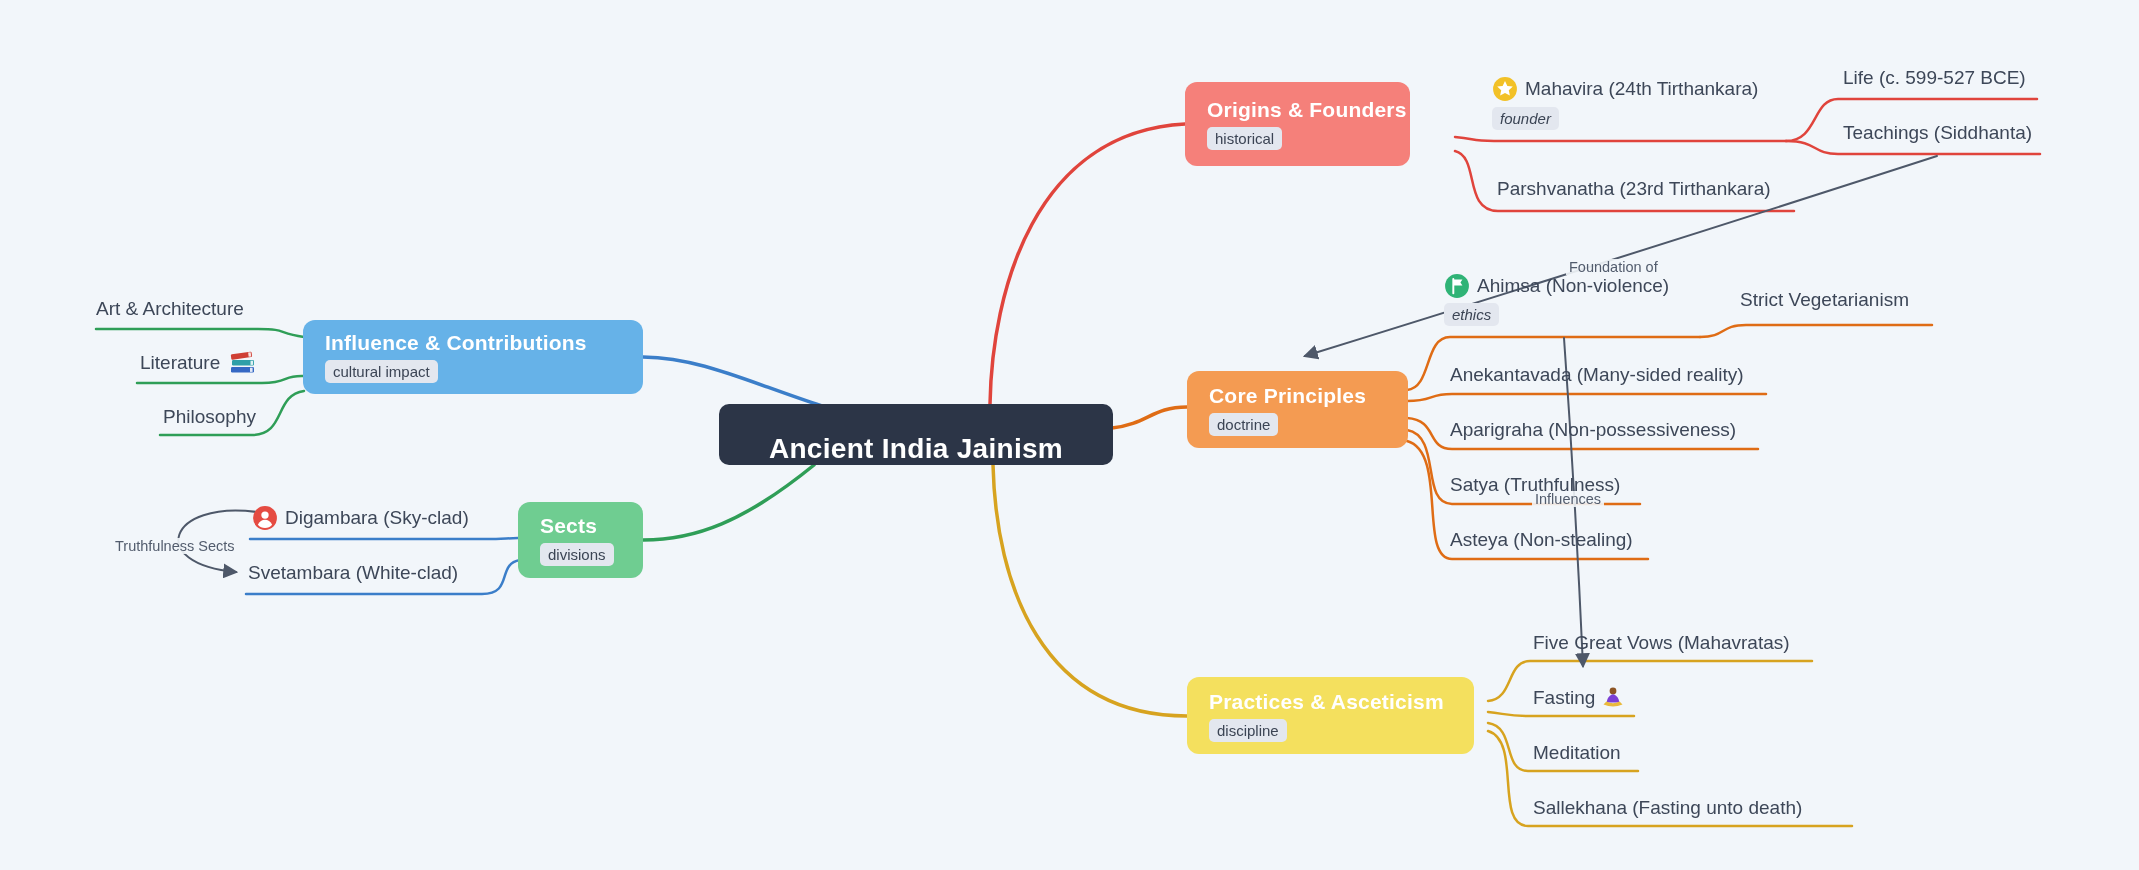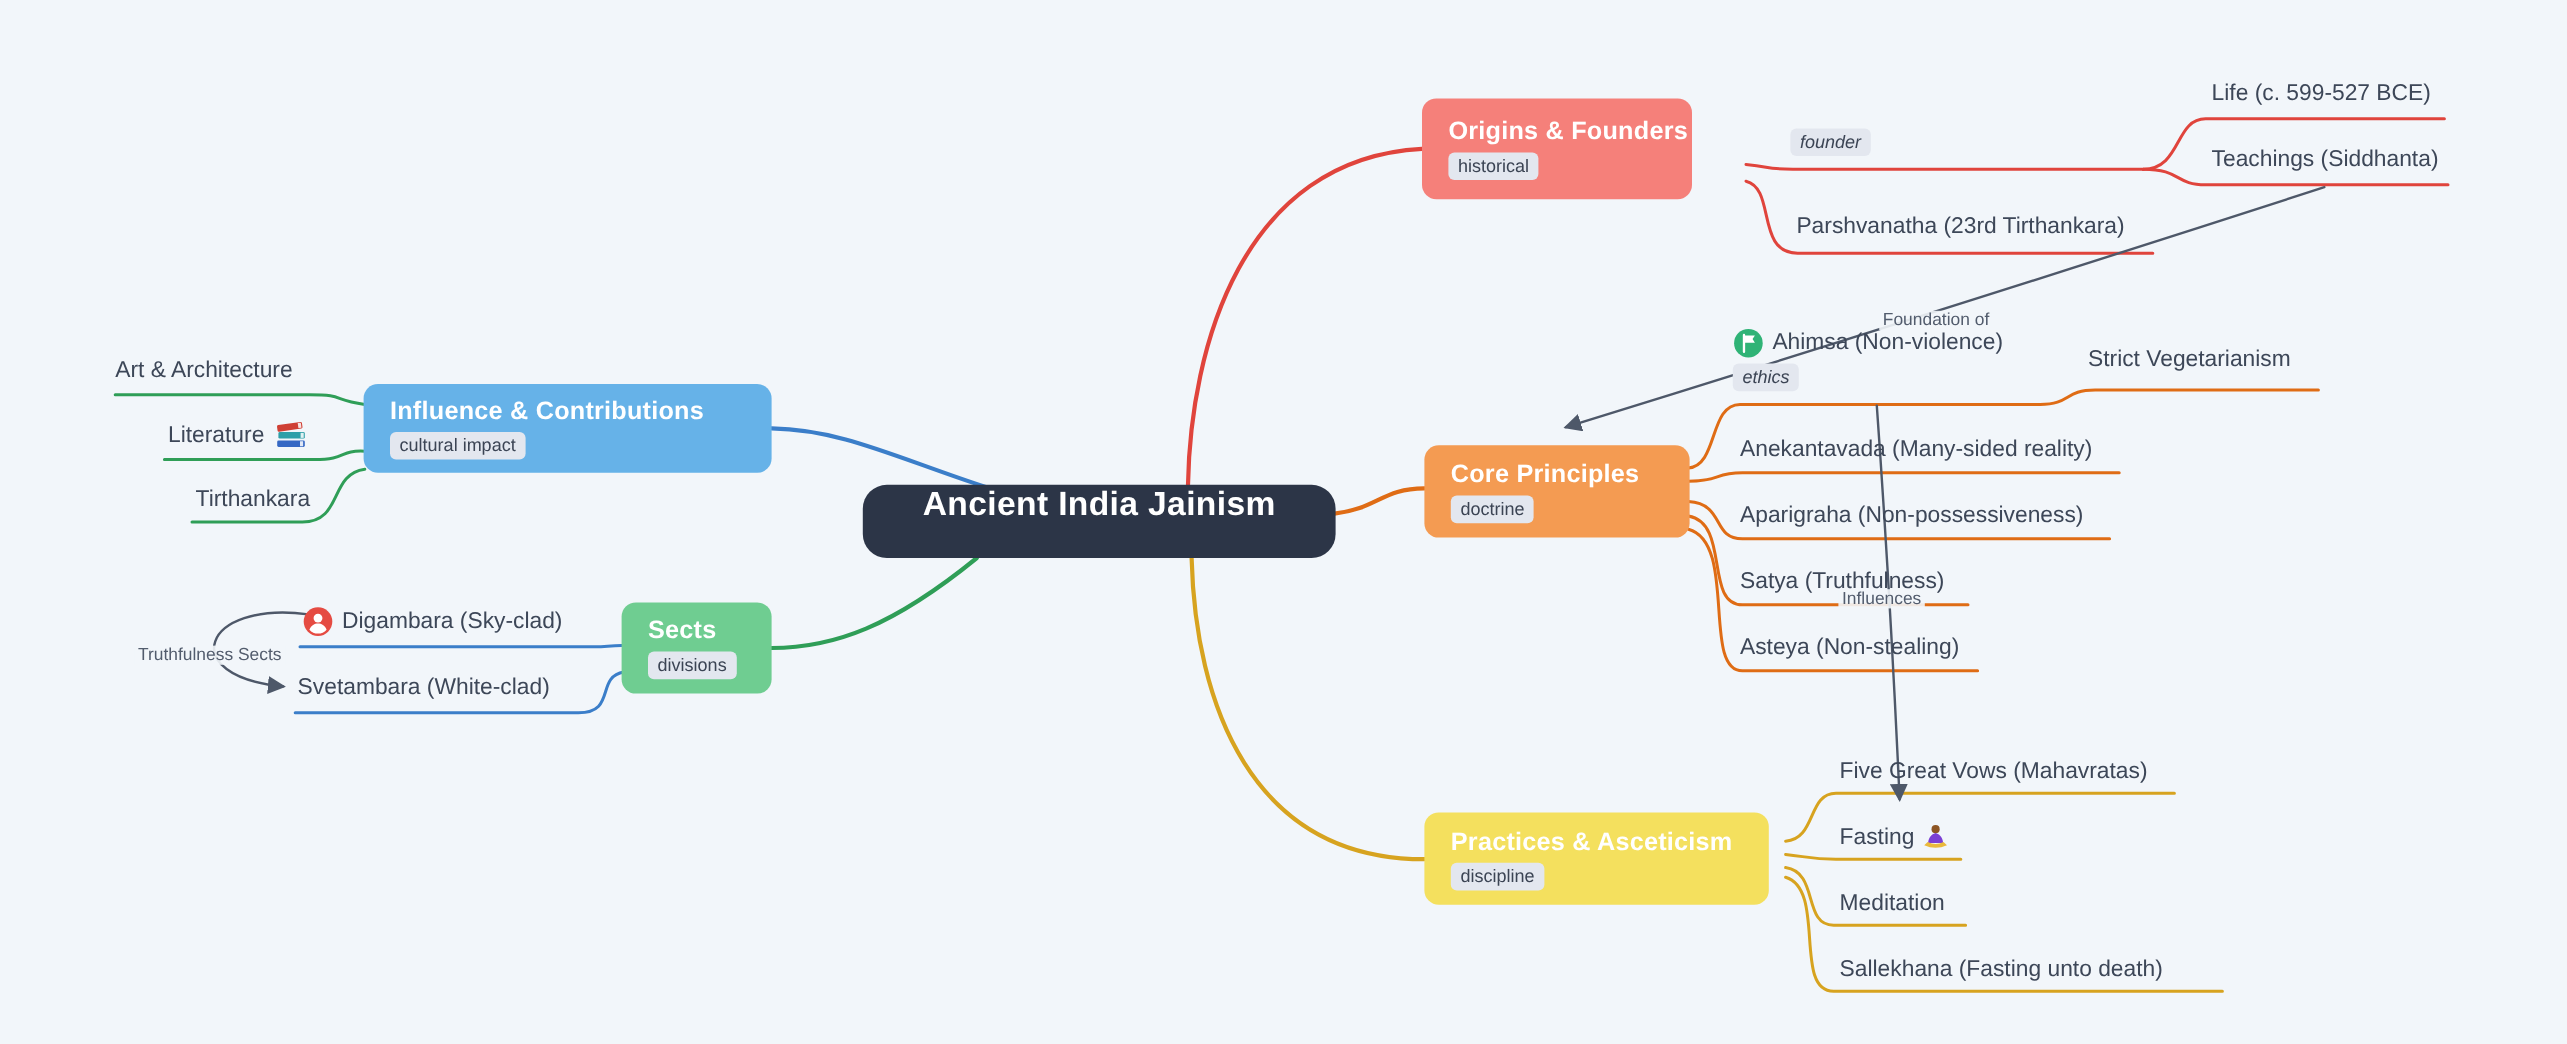--- a/index.html
+++ b/index.html
@@ -4,21 +4,21 @@
 <style>
   html,body{margin:0;padding:0;}
   body{font-family:"Liberation Sans","DejaVu Sans",sans-serif;background:#f2f6fa;}
   .canvas{position:relative;width:2139px;height:870px;background:#f2f6fa;overflow:hidden;}
   svg.edges{position:absolute;left:0;top:0;}
   .node{position:absolute;border-radius:12px;display:flex;flex-direction:column;justify-content:center;
         padding:10px 22px;box-sizing:border-box;gap:5px;cursor:pointer;}
   .node .title{font-size:21px;font-weight:700;color:#ffffff;letter-spacing:.2px;white-space:nowrap;}
   .tag{display:inline-block;background:#e3e7ef;color:#3b4454;font-size:15px;line-height:1;
        padding:4px 8px;border-radius:5px;align-self:flex-start;white-space:nowrap;}
-  .root{position:absolute;border-radius:20px;display:flex;align-items:flex-start;justify-content:center;cursor:pointer;}
+  .root{position:absolute;border-radius:10px;display:flex;align-items:flex-end;justify-content:center;cursor:pointer;}
   .root .title{font-size:28px;font-weight:700;color:#fff;white-space:nowrap;letter-spacing:.3px;}
   .leaf{position:absolute;display:flex;align-items:center;gap:7px;height:30px;cursor:pointer;white-space:nowrap;}
   .leaf .lbl{font-size:19px;color:#3d4758;}
   .leaf-tag{position:absolute;font-style:italic;}
   .badge{display:inline-flex;width:26px;height:26px;flex:0 0 26px;}
   .minicon{display:inline-flex;}
   .link-label{position:absolute;font-size:14.5px;color:#525c6d;background:rgba(242,246,250,.9);
               padding:0 3px;white-space:nowrap;}
   .arrowfill{fill:#4e5869;}
   path.edge{fill:none;stroke-linecap:round;}
@@ -91,20 +91,29 @@
   <div class="node" style="left: 303px; top: 320px; width: 340px; height: 74px; background-color: rgb(102, 178, 232);">
     <span class="title">Influence &amp; Contributions</span>
     <span class="tag">cultural impact</span>
   </div>
 
   <div class="node" style="left: 518px; top: 502px; width: 125px; height: 76px; background-color: rgb(111, 205, 145);">
     <span class="title">Sects</span>
     <span class="tag">divisions</span>
   </div>
 
+  <div class="leaf" style="left:1492px;top:74px">
+    <span class="badge">
+      <svg width="26" height="26" viewBox="0 0 24 24">
+          <circle cx="12" cy="12" r="11" fill="#f2c127"></circle>
+        <path d="M12 4.6 L14.2 9.2 L19.2 9.8 L15.5 13.2 L16.5 18.1 L12 15.6 L7.5 18.1 L8.5 13.2 L4.8 9.8 L9.8 9.2 Z" fill="#ffffff"></path>
+        </svg>
+    </span>
+    <span class="lbl">Mahavira (24th Tirthankara)</span>
+  </div>
   <span class="tag leaf-tag" style="left:1492px;top:107px">founder</span>
 
   <div class="leaf" style="left:1843px;top:63px">
     <span class="lbl">Life (c. 599-527 BCE)</span>
   </div>
   <div class="leaf" style="left:1843px;top:118px">
     <span class="lbl">Teachings (Siddhanta)</span>
   </div>
   <div class="leaf" style="left:1497px;top:174px">
     <span class="lbl">Parshvanatha (23rd Tirthankara)</span>
@@ -170,21 +179,21 @@
             <rect x="21.5" y="3.6" width="2.6" height="4.2" fill="#ffffff" opacity=".85"></rect>
           </g>
         <rect x="5" y="10" width="22" height="5.5" rx="1.2" fill="#2e9fa8"></rect>
           <rect x="23.5" y="10.7" width="2.6" height="4.2" fill="#ffffff" opacity=".85"></rect>
         <rect x="4" y="17" width="23" height="5.5" rx="1.2" fill="#3568c4"></rect>
           <rect x="23" y="17.7" width="2.6" height="4.2" fill="#ffffff" opacity=".85"></rect>
       </svg>
     </span>
   </div>
   <div class="leaf" style="left:163px;top:402px">
-    <span class="lbl">Tirthankara</span>
+    <span class="lbl">Philosophy</span>
   </div>
 
   <div class="leaf" style="left:252px;top:503px">
     <span class="badge">
       <svg width="26" height="26" viewBox="0 0 24 24">
           <circle cx="12" cy="12" r="11" fill="#e54b42"></circle>
         <circle cx="12" cy="9.3" r="3.4" fill="#ffffff"></circle>
         <path d="M5.4 18.2 C6.9 14.8 9.3 13.5 12 13.5 C14.7 13.5 17.1 14.8 18.6 18.2 C16.9 20.1 14.6 21.2 12 21.2 C9.4 21.2 7.1 20.1 5.4 18.2 Z" fill="#ffffff"></path>
         </svg>
     </span>

